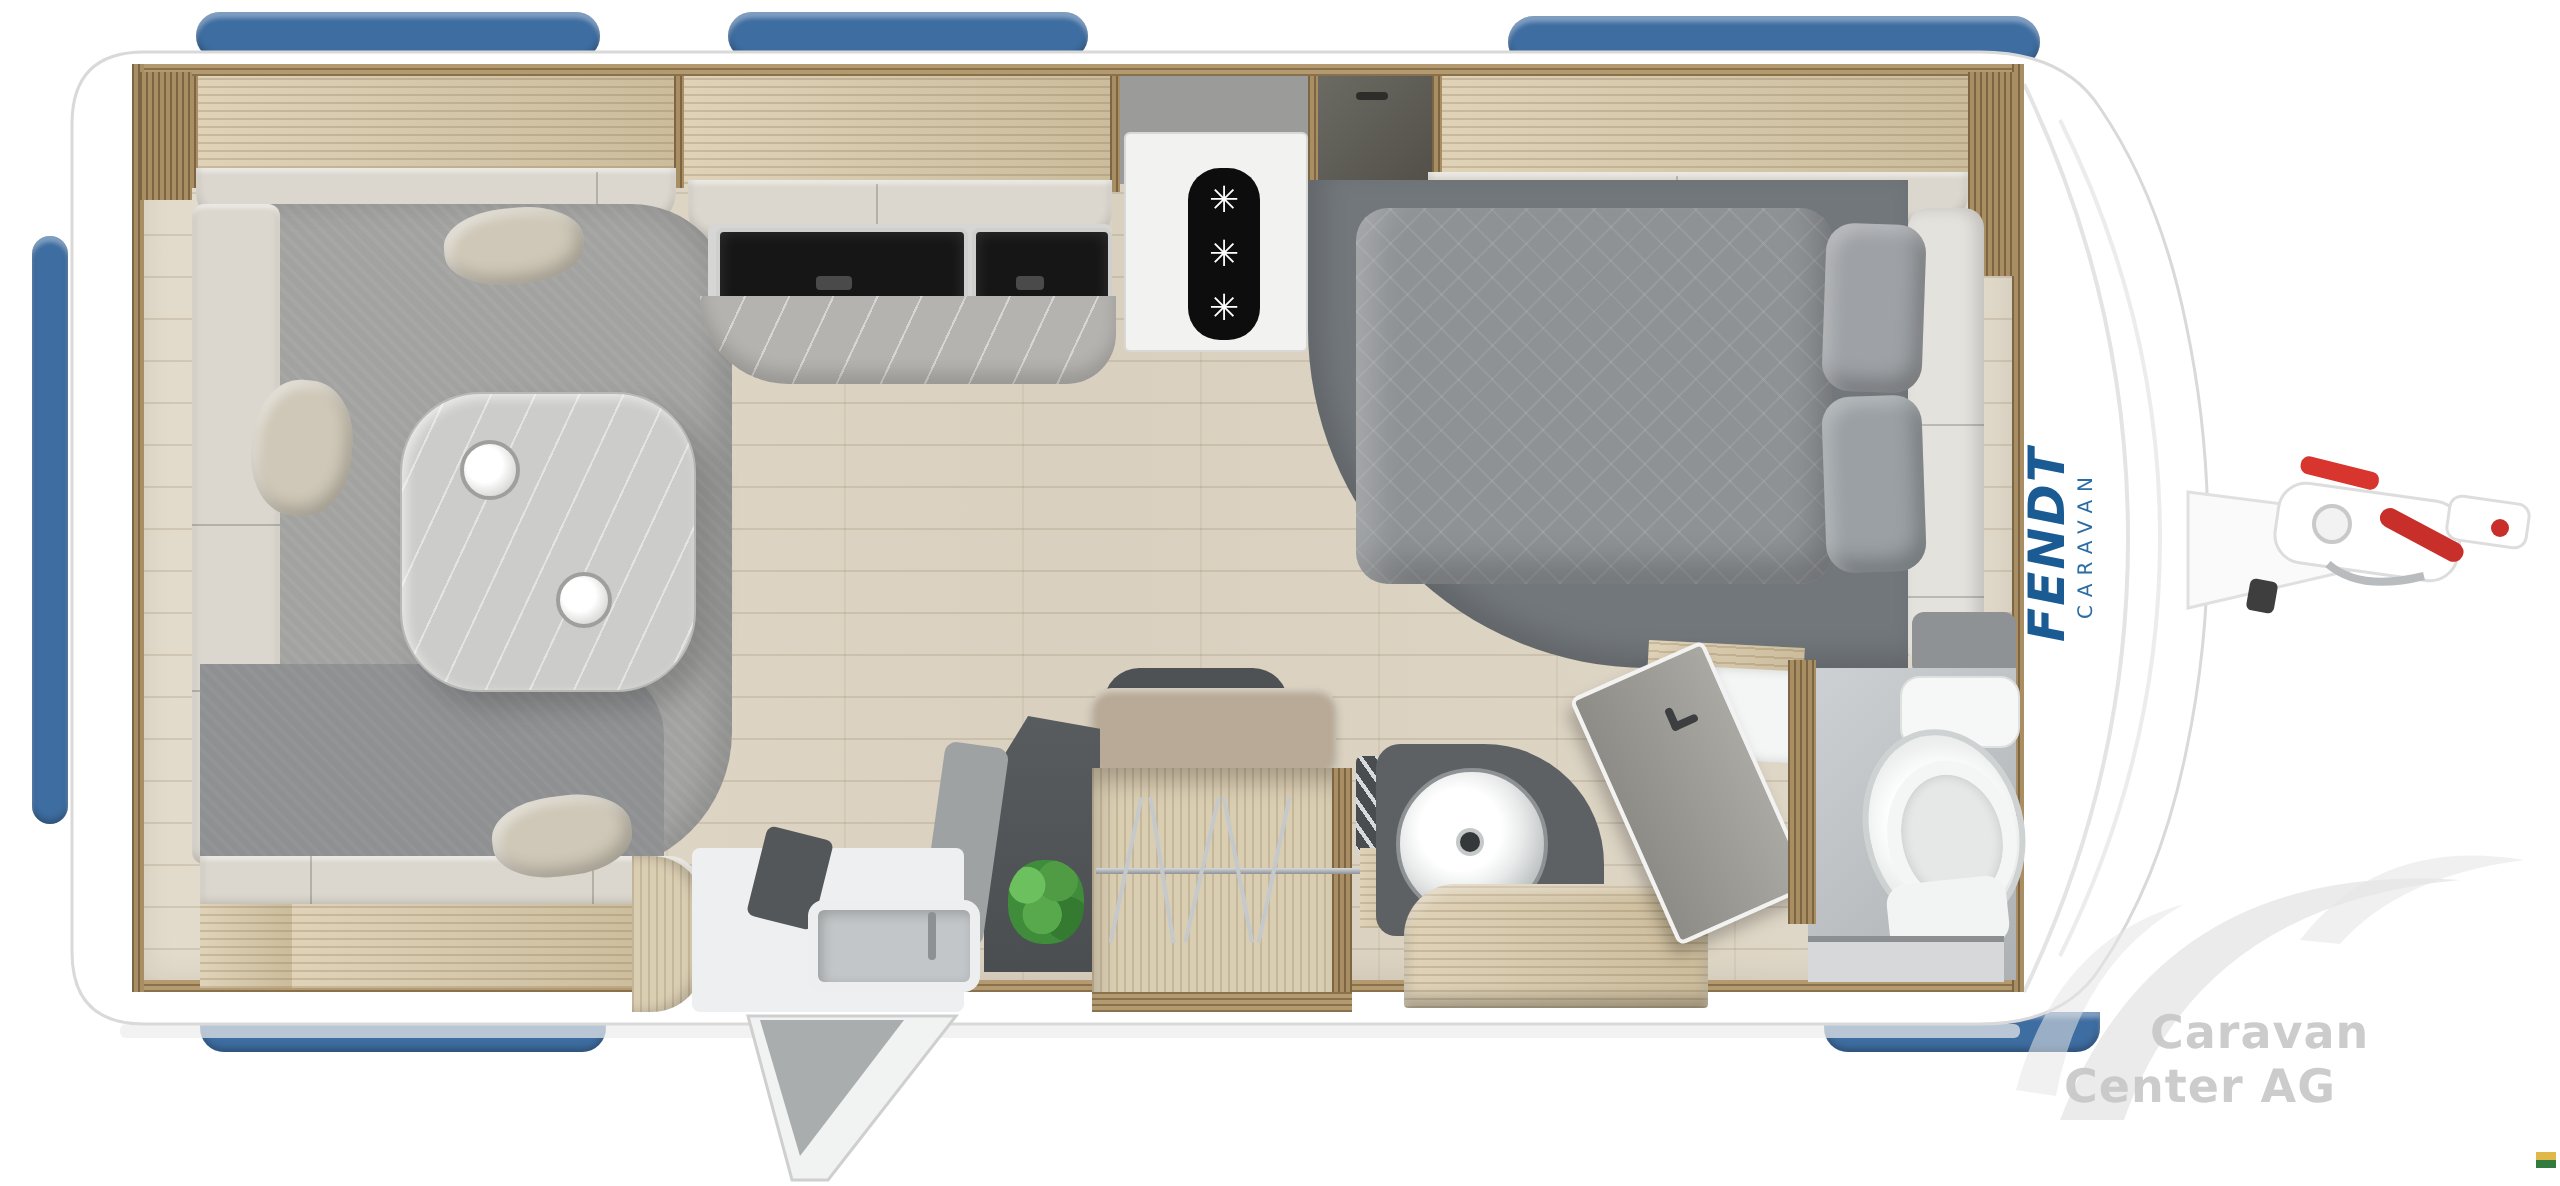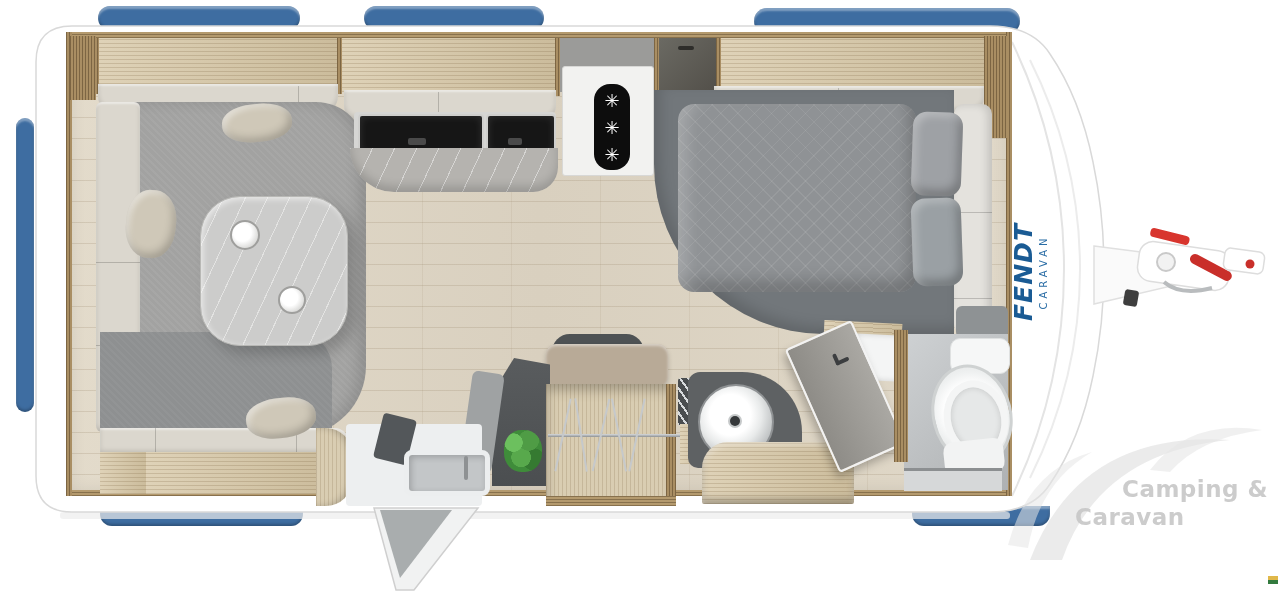--- a/index.html
+++ b/index.html
@@ -163,21 +163,21 @@
   <div class="abs" style="left:970px;top:250px;width:120px;height:44px;transform:rotate(-90deg);display:flex;flex-direction:column;align-items:center;justify-content:center;">
     <div style="font-weight:bold;font-style:italic;font-size:25px;letter-spacing:1px;color:#1a5b94;line-height:1;">FENDT</div>
     <div style="font-size:10px;letter-spacing:4px;color:#2a6da5;margin-top:2px;">CARAVAN</div>
   </div>
 
   <svg class="abs" style="left:0;top:0;" width="1280" height="593" viewBox="0 0 1280 593">
     <path d="M1030,560 Q1080,430 1230,440 Q1100,452 1062,560 Z" fill="#e3e3e3" opacity="0.7"></path>
     <path d="M1150,470 Q1190,418 1262,430 Q1200,438 1170,472 Z" fill="#e6e6e6" opacity="0.6"></path>
     <path d="M1008,545 Q1028,470 1092,452 Q1040,482 1028,548 Z" fill="#e6e6e6" opacity="0.55"></path>
   </svg>
-  <div class="wm" style="left:1122px;top:476px;">Camping &amp;</div>
   <div class="wm" style="left:1075px;top:504px;">Caravan</div>
+  <div class="wm" style="left:1032px;top:531px;">Center AG</div>
 
   <div class="abs" style="left:1268px;top:576px;width:10px;height:8px;">
     <div style="width:10px;height:4px;background:#e0b84a;"></div>
     <div style="width:10px;height:4px;background:#337a3e;"></div>
   </div>
 
 </div>
 
 </body></html>

